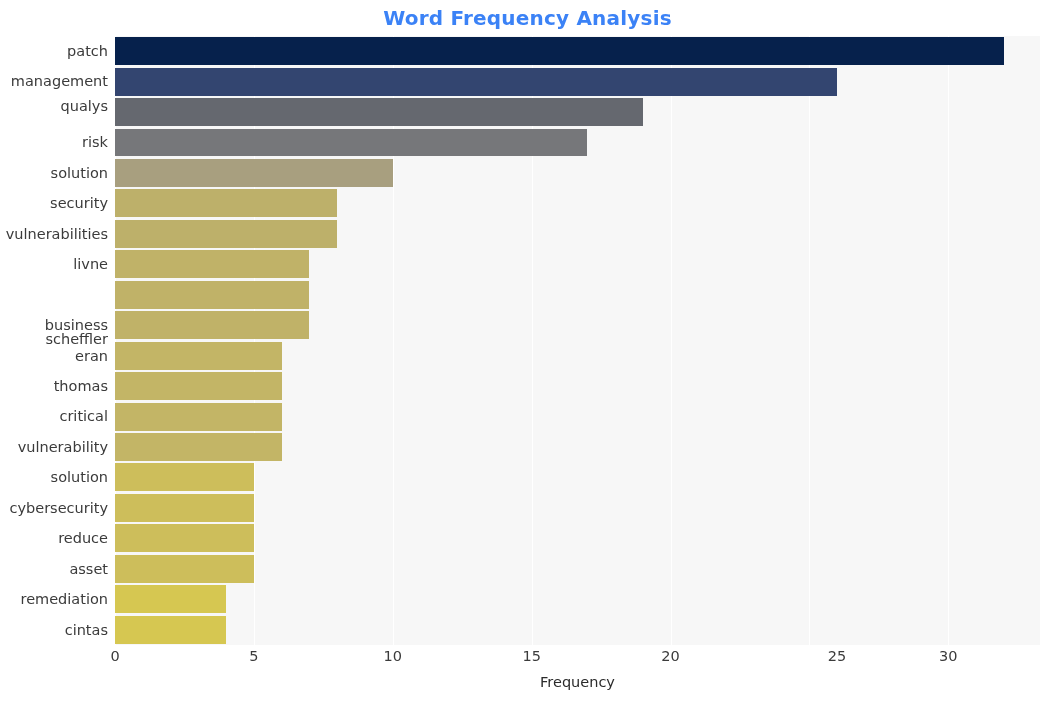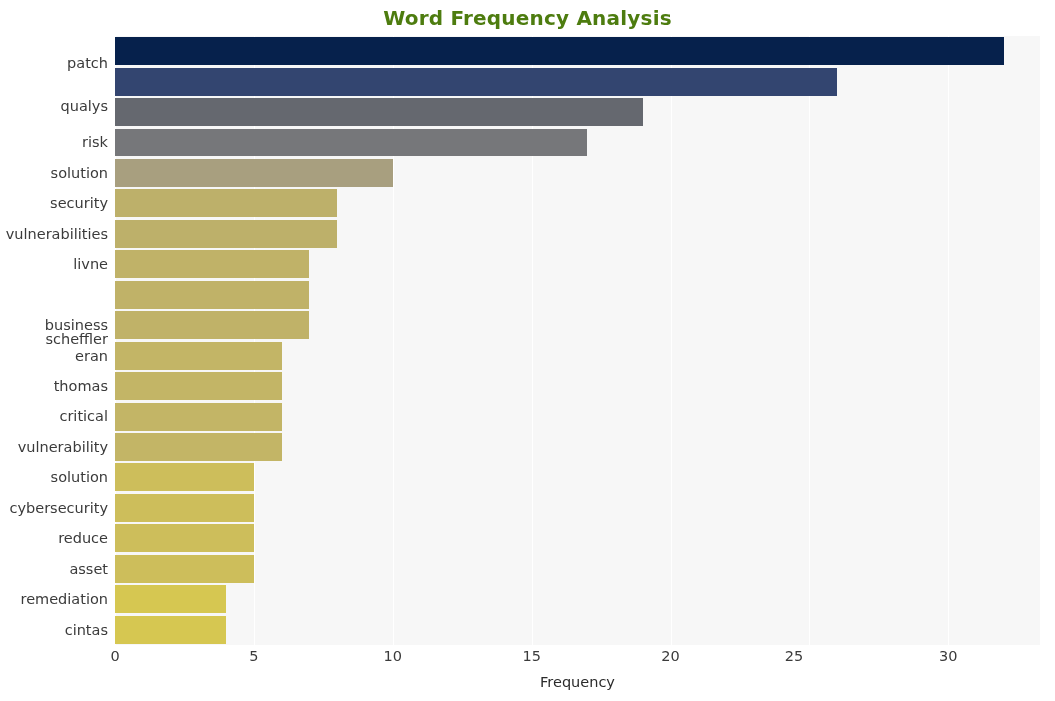--- a/index.html
+++ b/index.html
@@ -18,21 +18,21 @@
     background: #ffffff;
   }
   #chart-title {
     position: absolute;
     left: 0;
     top: 6px;
     width: 1055px;
     text-align: center;
     font-size: 20px;
     font-weight: bold;
-    color: #4d7c0f;
+    color: #3b82f6;
     letter-spacing: 0.2px;
   }
   #plot-area {
     position: absolute;
     left: 115px;
     top: 36px;
     width: 925px;
     height: 609px;
     background: #f7f7f7;
   }
@@ -178,21 +178,22 @@
       </div>
       <div class="bar-row" style="top: 548.1px; height: 30.45px;">
         <div class="bar" title="remediation: 4" style="width: 111.111px; background: rgb(214, 199, 81); height: 27.95px;"></div>
       </div>
       <div class="bar-row" style="top: 578.55px; height: 30.45px;">
         <div class="bar" title="cintas: 4" style="width: 111.111px; background: rgb(214, 199, 81); height: 27.95px;"></div>
       </div>
     </div>
 
   <div id="ylabels">
-      <div class="ytick-label" style="top: 0px; height: 30.45px; line-height: 30.45px; margin-top: 12px;">patch</div>
+      <div class="ytick-label" style="top: 0px; height: 30.45px; line-height: 30.45px;">patch</div>
+      <div class="ytick-label" style="top: 30.45px; height: 30.45px; line-height: 30.45px;">management</div>
       <div class="ytick-label" style="top: 55px; height: 30.45px; line-height: 30.45px;">qualys</div>
       <div class="ytick-label" style="top: 91.35px; height: 30.45px; line-height: 30.45px;">risk</div>
       <div class="ytick-label" style="top: 121.8px; height: 30.45px; line-height: 30.45px;">solution</div>
       <div class="ytick-label" style="top: 152.25px; height: 30.45px; line-height: 30.45px;">security</div>
       <div class="ytick-label" style="top: 182.7px; height: 30.45px; line-height: 30.45px;">vulnerabilities</div>
       <div class="ytick-label" style="top: 213.15px; height: 30.45px; line-height: 30.45px; text-align: center;">livne</div>
       <div class="ytick-label" style="top: 243.6px; height: 30.45px; line-height: 30.45px; margin-top: 44px;">scheffler</div>
       <div class="ytick-label" style="top: 274.05px; height: 30.45px; line-height: 30.45px;">business</div>
       <div class="ytick-label" style="top: 304.5px; height: 30.45px; line-height: 30.45px;">eran</div>
       <div class="ytick-label" style="top: 334.95px; height: 30.45px; line-height: 30.45px; margin-left: 43px;">thomas</div>
@@ -205,19 +206,19 @@
       <div class="ytick-label" style="top: 548.1px; height: 30.45px; line-height: 30.45px;">remediation</div>
       <div class="ytick-label" style="top: 578.55px; height: 30.45px; line-height: 30.45px;">cintas</div>
     </div>
 
   <div id="xlabels">
       <div class="xtick-label" style="left: 115px;">0</div>
       <div class="xtick-label" style="left: 253.889px;">5</div>
       <div class="xtick-label" style="left: 392.778px;">10</div>
       <div class="xtick-label" style="left: 531.667px;">15</div>
       <div class="xtick-label" style="left: 670.556px;">20</div>
-      <div class="xtick-label" style="left: 794px;">25</div>
+      <div class="xtick-label" style="left: 837px;">25</div>
       <div class="xtick-label" style="left: 948.333px;">30</div>
     </div>
 
   <div id="xaxis-title">Frequency</div>
 
 </div>
 
 </body></html>

